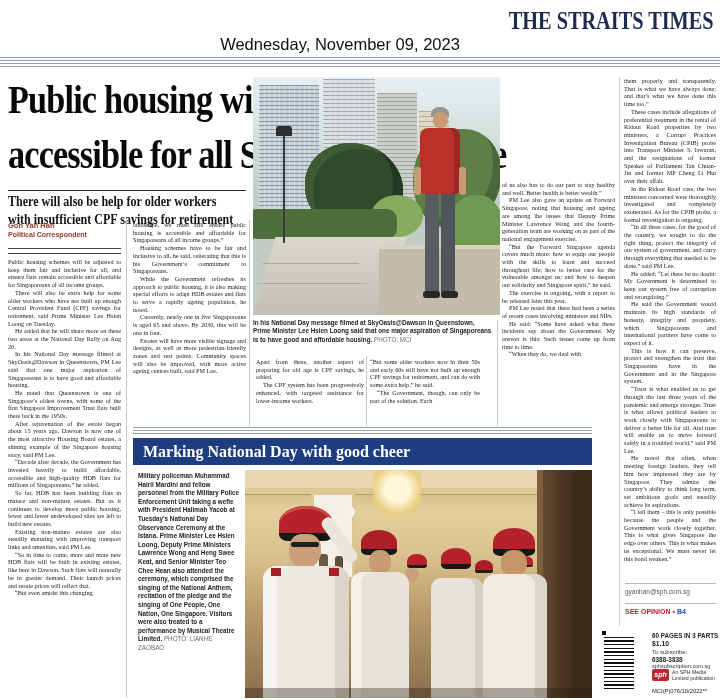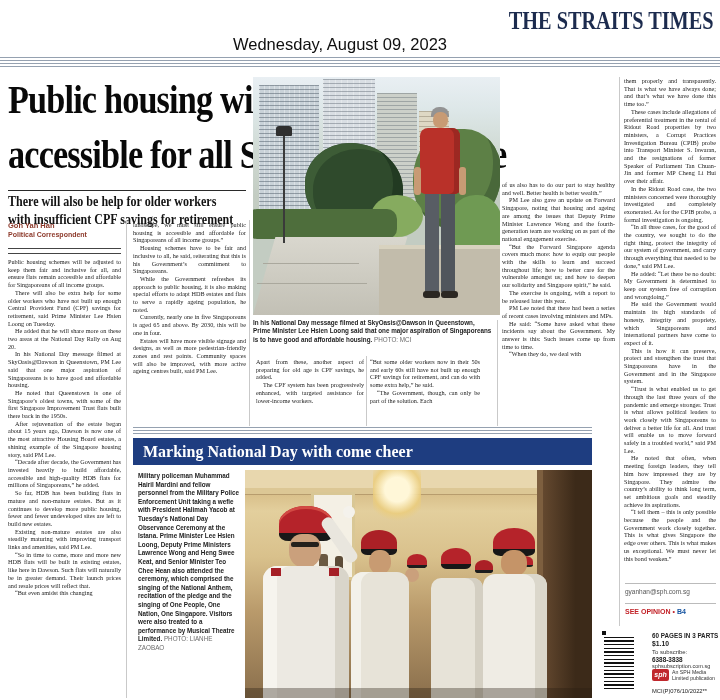--- a/index.html
+++ b/index.html
@@ -68,21 +68,21 @@
   .ib-t{left:52px;white-space:nowrap;}
   .sph-logo{left:52px;top:40px;width:17px;height:12px;background:#c0272d;border-radius:2px;
             color:#fff;font-style:italic;font-weight:700;font-size:7px;line-height:11px;text-align:center;}
 </style>
 </head>
 <body>
 
 <div class="page">
 
   <div class="masthead">THE STRAITS TIMES</div>
-  <div class="issue-date">Wednesday, August 09, 2023</div>
+  <div class="issue-date">Wednesday, November 09, 2023</div>
   <div class="abs rule-striped header-rule"></div>
 
   <div class="headline">
       <div>Public housing will stay affordable,</div>
       <div>accessible for all S’poreans: PM Lee</div>
     </div>
 
   <div class="abs kicker-rule"></div>
   <div class="subheadline">
       <div>There will also be help for older workers</div>
@@ -181,21 +181,21 @@
       <div style="left:28px;top:184px;width:17px;height:7px;background:#2b2722;border-radius:3px;"></div>
     </div>
   </div>
   <div class="abs cap" style="left:253px;top:319px;width:240px;font-size:6.3px;line-height:8.4px;">
     <span>In his National Day message filmed at SkyOasis@Dawson in Queenstown, Prime Minister Lee Hsien Loong said that one major aspiration of Singaporeans is to have good and affordable housing.</span>
     <span class="credit">PHOTO: MCI</span>
   </div>
 
   <div class="abs rule-striped section-rule"></div>
   <div class="banner">
-    <span>Marking National Day with come cheer</span>
+    <span>Marking National Day with good cheer</span>
   </div>
 
   <div class="abs cap" style="left:138px;top:472px;width:102px;font-size:6.3px;line-height:8.6px;">
     <span>Military policeman Muhammad Hairil Mardini and fellow personnel from the Military Police Enforcement Unit taking a wefie with President Halimah Yacob at Tuesday's National Day Observance Ceremony at the Istana. Prime Minister Lee Hsien Loong, Deputy Prime Ministers Lawrence Wong and Heng Swee Keat, and Senior Minister Teo Chee Hean also attended the ceremony, which comprised the singing of the National Anthem, recitation of the pledge and the singing of One People, One Nation, One Singapore. Visitors were also treated to a performance by Musical Theatre Limited.</span>
     <span class="credit">PHOTO: LIANHE ZAOBAO</span>
   </div>
 
   <div class="photo" style="left:245px;top:470px;width:347px;height:228px;">
     <div style="left:0;top:0;width:347px;height:228px;background:linear-gradient(180deg,#caa96f 0%,#e3cf9d 18%,#d9c18c 38%,#b99a6b 62%,#8a6f4c 100%);"></div>
     <div style="left:0;top:0;width:347px;height:24px;background:#e8d7ae;border-bottom:1px solid #b79c6d;box-shadow:inset 0 -6px 0 #dcc795;"></div>

